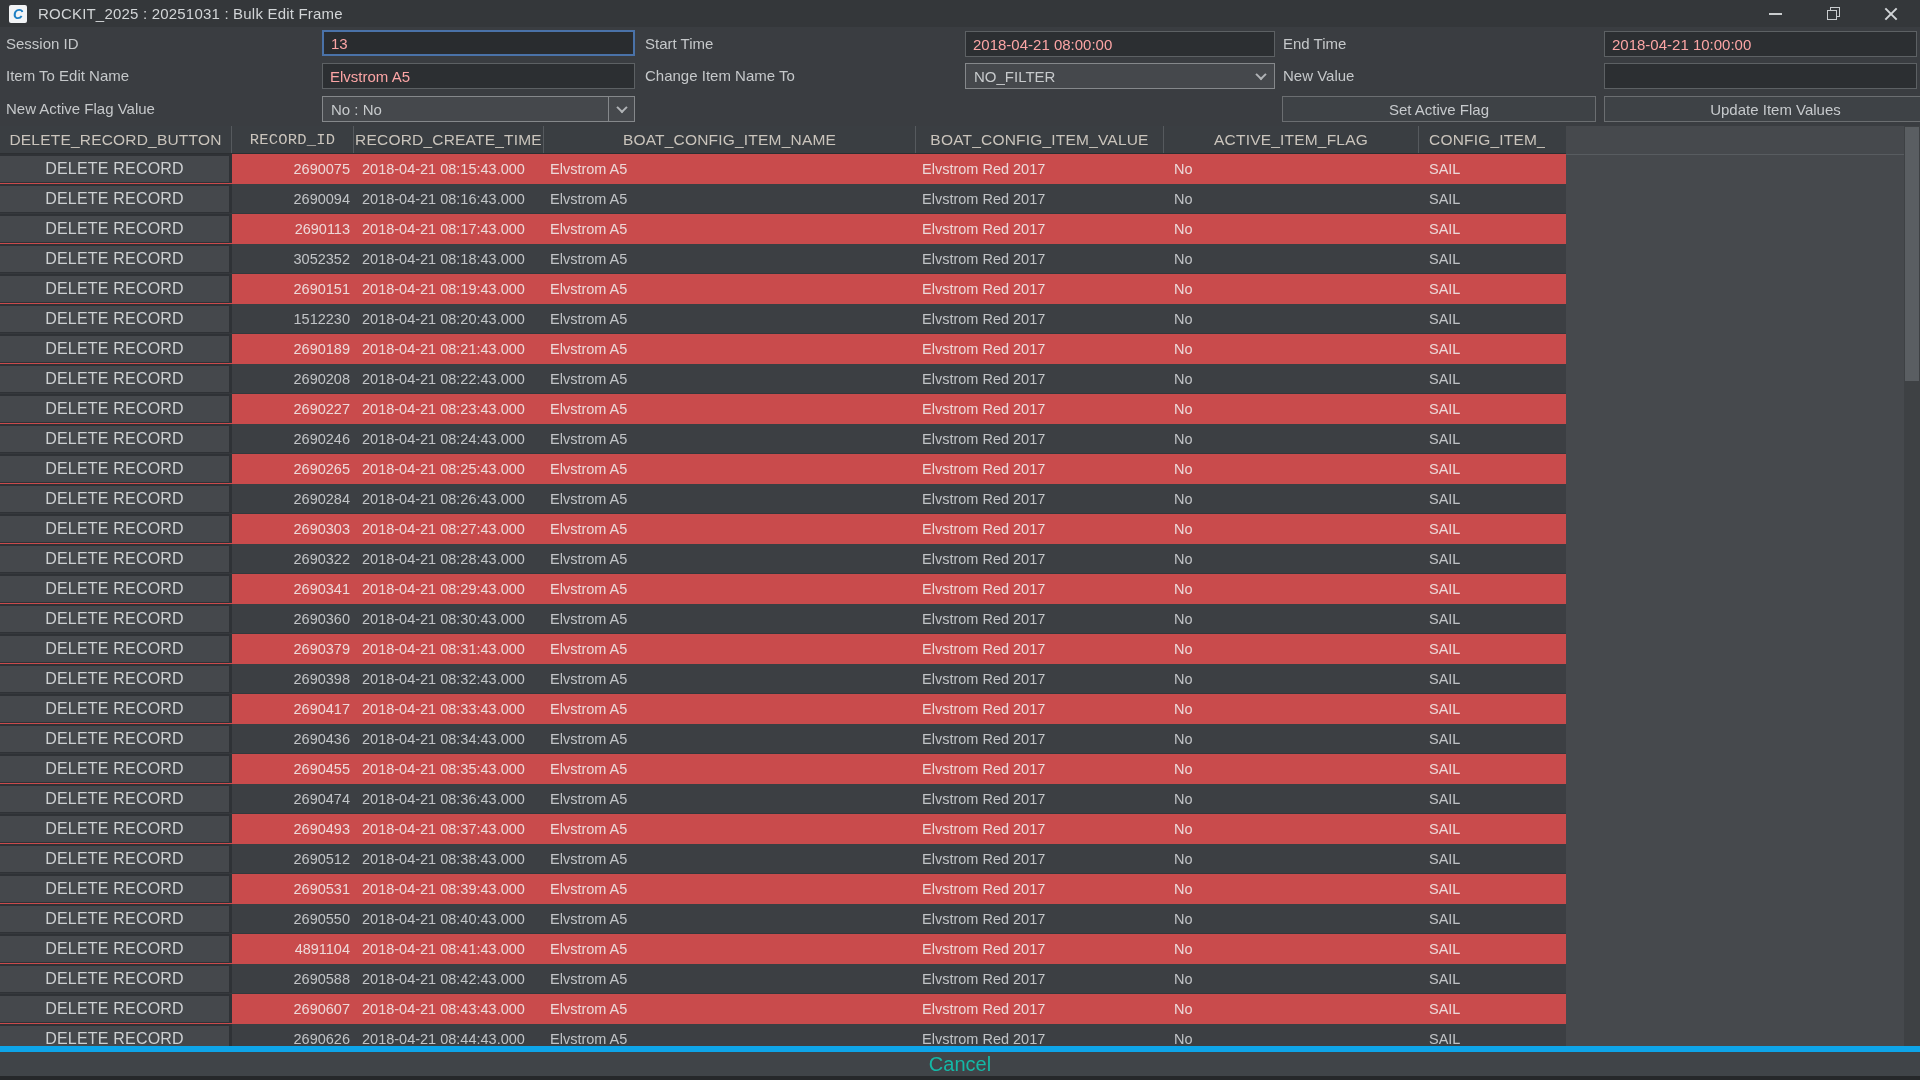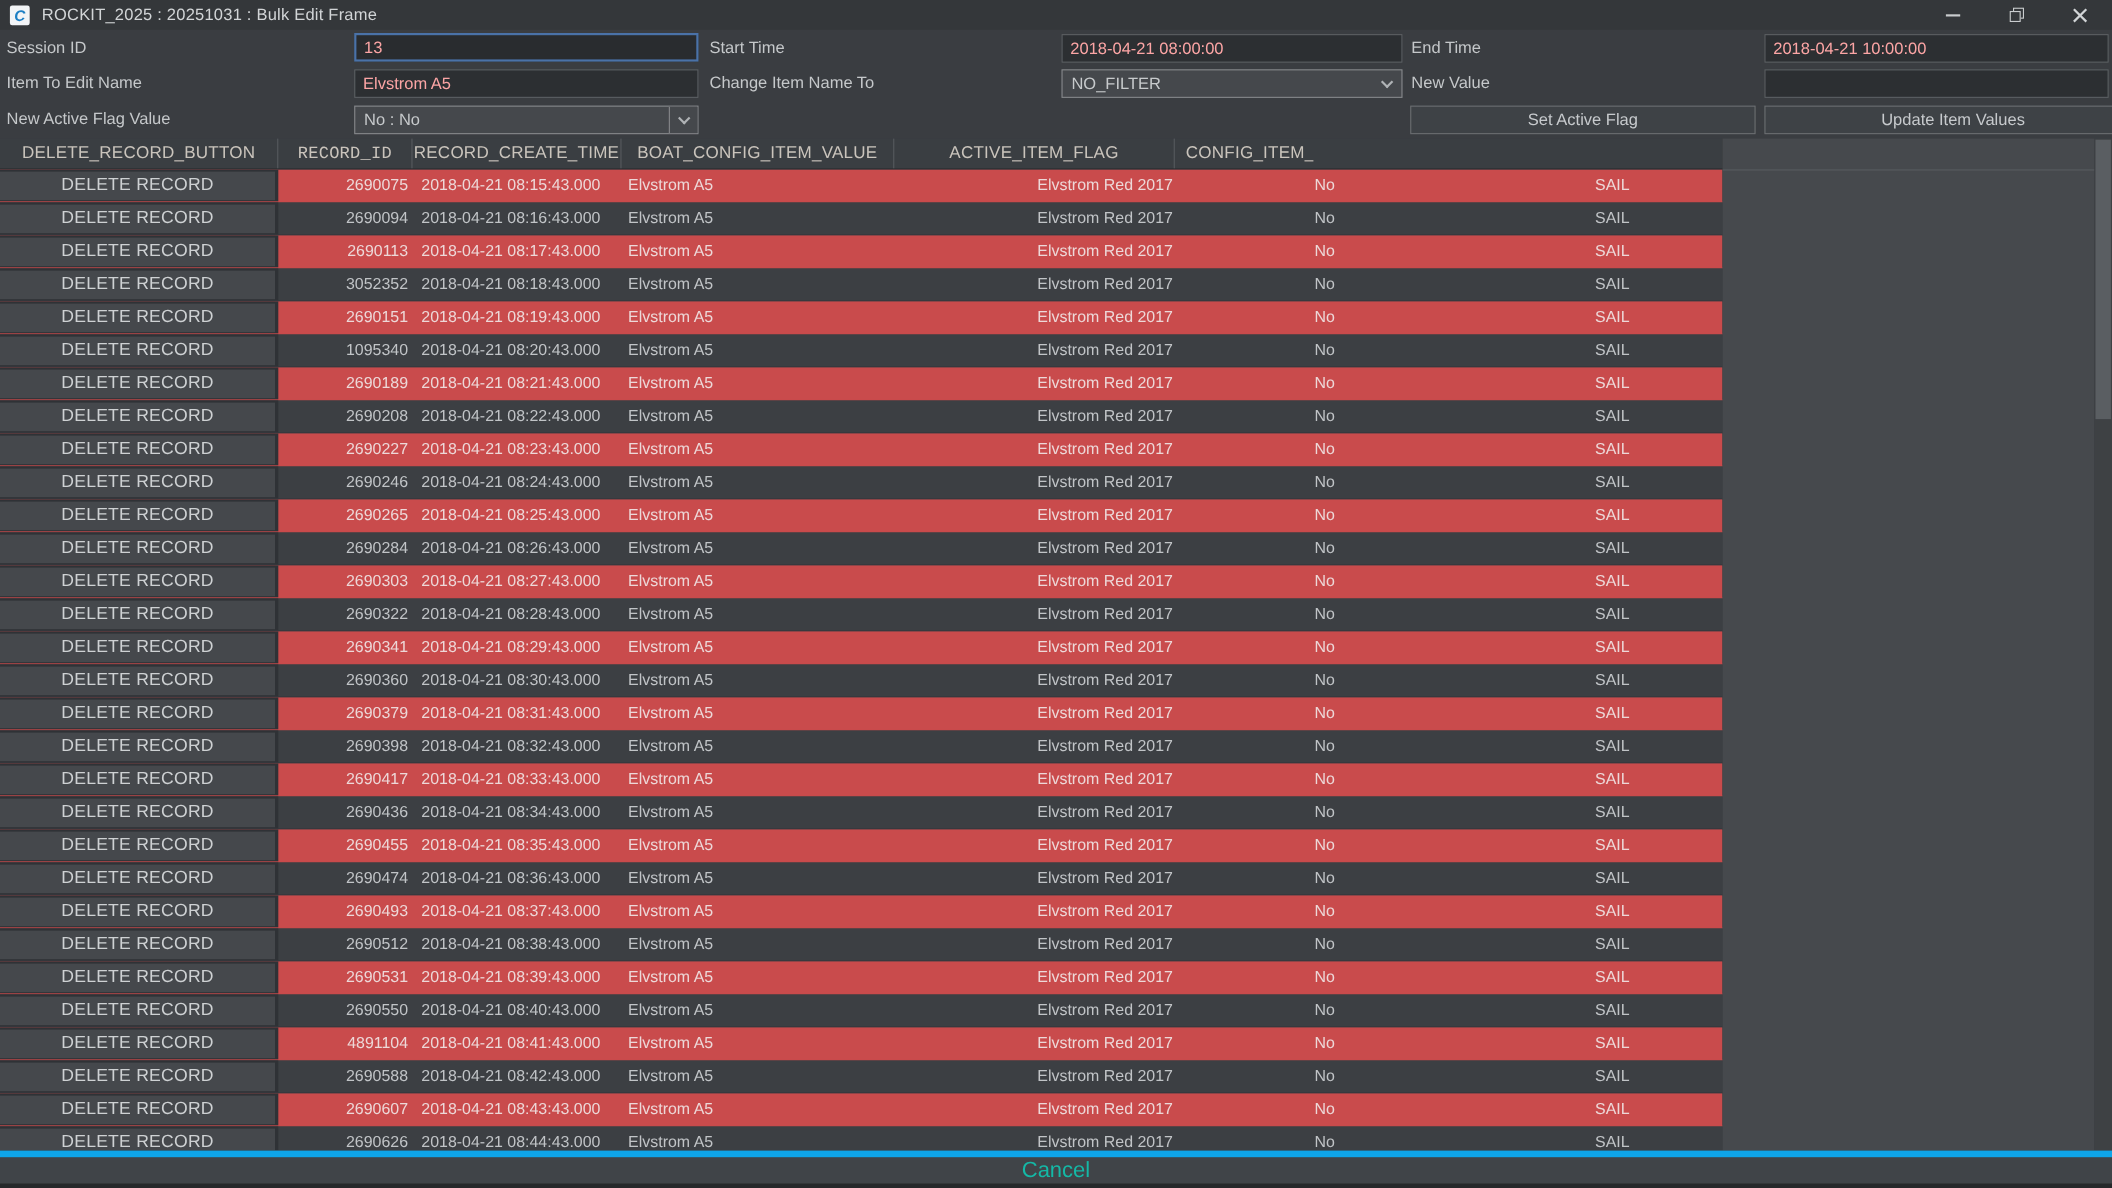--- a/index.html
+++ b/index.html
@@ -46,21 +46,21 @@
 
   
   .table-wrap { position:absolute; left:0; top:126px; width:1566px; }
   .thead { display:flex; height:28px; background:#3a3e42; border-bottom:1px solid #2c2f32; }
   .th { height:100%; display:flex; align-items:center; justify-content:center;
     font-size:15.5px; color:#cac4bc; border-right:1px solid #565a5e; white-space:nowrap; overflow:hidden; letter-spacing:.2px; }
   .tbody { position:absolute; left:0; top:28px; width:1566px; height:892px; overflow:hidden; }
   .tr { display:flex; height:30px; background:#3c3f43; color:#c1c4c7; border-bottom:1px solid #35383c; }
   .tr.hl { background:#c94b4c; color:#edd8d8; border-bottom:1px solid #c94b4c; }
   .td { height:100%; display:flex; align-items:center; font-size:14.5px; white-space:nowrap; overflow:hidden; }
-  .c-del  { width:253px; flex:none; }
+  .c-del  { width:232px; flex:none; }
   .c-id   { width:122px; flex:none; justify-content:flex-end; padding-right:4px; }
   .c-time { width:190px; flex:none; padding-left:8px; }
   .c-name { width:372px; flex:none; padding-left:6px; }
   .c-val  { width:248px; flex:none; padding-left:6px; }
   .c-flag { width:255px; flex:none; padding-left:10px; }
   .c-type { width:126px; flex:none; padding-left:10px; }
   .th.c-type { border-right:none; justify-content:flex-start; padding-left:10px; }
   .td.c-del { background:#2f3236; padding:0; }
   .del-btn { width:250px; height:26px; margin:2px 3px 2px 0; background:#45484c; border:none;
     color:#ced1d3; font-size:16px; font-family:inherit; letter-spacing:.2px; cursor:default; }
@@ -127,20 +127,21 @@
     </span>
 </div>
 <button class="btn" style="left:1282px; top:96px; width:314px;">Set Active Flag</button>
 <button class="btn" style="left:1604px; top:96px; width:343px;">Update Item Values</button>
 
 <div class="table-wrap">
   <div class="thead">
     <div class="th c-del">DELETE_RECORD_BUTTON</div>
     <div class="th c-id" style="justify-content:center; padding:0;font-family:Liberation Mono, monospace;">RECORD_ID</div>
     <div class="th c-time" style="justify-content:center; padding:0;">RECORD_CREATE_TIME</div>
+    <div class="th c-name" style="justify-content:center; padding:0;">BOAT_CONFIG_ITEM_NAME</div>
     <div class="th c-val" style="justify-content:center; padding:0;">BOAT_CONFIG_ITEM_VALUE</div>
     <div class="th c-flag" style="justify-content:center; padding:0;">ACTIVE_ITEM_FLAG</div>
     <div class="th c-type">CONFIG_ITEM_T…</div>
   </div>
   <div class="tbody">
       <div class="tr hl">
     <div class="td c-del">
       <button class="del-btn">DELETE RECORD</button>
     </div>
     <div class="td c-id">2690075</div>
@@ -191,21 +192,21 @@
     <div class="td c-time">2018-04-21 08:19:43.000</div>
     <div class="td c-name">Elvstrom A5</div>
     <div class="td c-val">Elvstrom Red 2017</div>
     <div class="td c-flag">No</div>
     <div class="td c-type">SAIL</div>
   </div>
       <div class="tr">
     <div class="td c-del">
       <button class="del-btn">DELETE RECORD</button>
     </div>
-    <div class="td c-id">1095340</div>
+    <div class="td c-id">1512230</div>
     <div class="td c-time">2018-04-21 08:20:43.000</div>
     <div class="td c-name">Elvstrom A5</div>
     <div class="td c-val">Elvstrom Red 2017</div>
     <div class="td c-flag">No</div>
     <div class="td c-type">SAIL</div>
   </div>
       <div class="tr hl">
     <div class="td c-del">
       <button class="del-btn">DELETE RECORD</button>
     </div>

